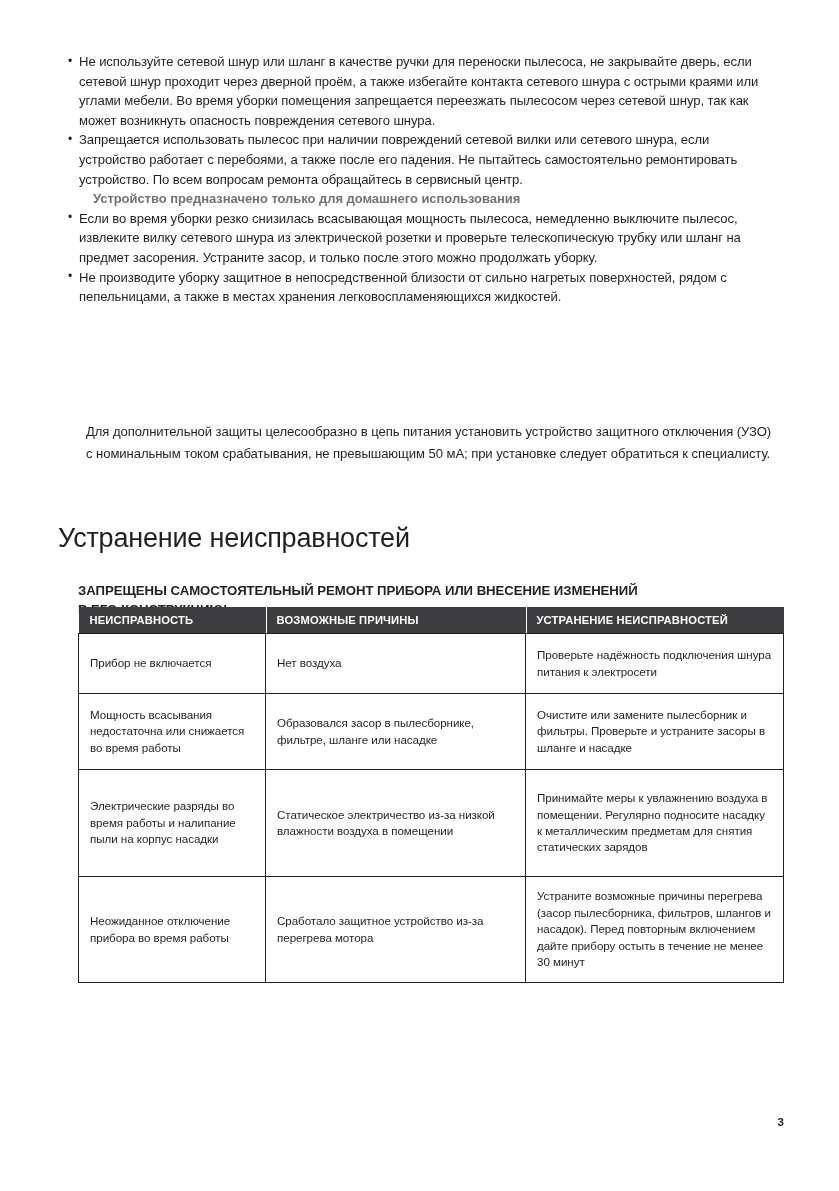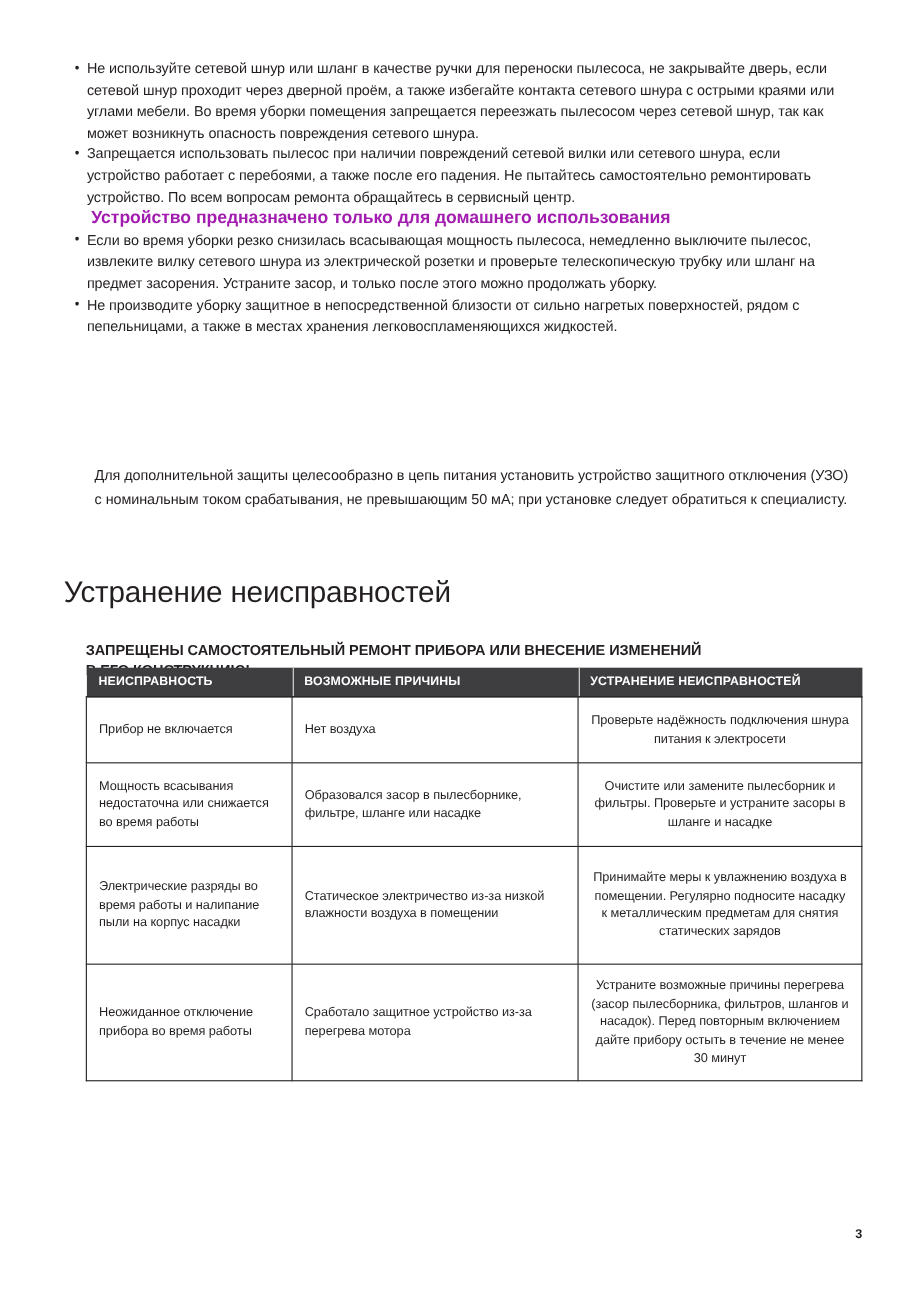--- a/index.html
+++ b/index.html
@@ -49,25 +49,25 @@
     position: absolute;
     left: 0;
     top: -0.5px;
     font-size: 12px;
     line-height: 19.6px;
     color: #231f20;
   }
   .notice-inline {
     display: block;
     font-weight: bold;
-    font-size: 16px;
+    font-size: 13px;
     line-height: 19.6px;
     letter-spacing: -0.05px;
-    margin-left: 4px;
-    color: #a21caf;
+    margin-left: 14px;
+    color: #737373;
   }
   .notice-line-wrap {
     position: relative;
     padding-left: 11px;
     margin-bottom: 0px;
   }
 
   
   .section-heading {
     position: absolute;
@@ -139,21 +139,21 @@
     border: 1px solid #231f20;
     font-size: 11.6px;
     line-height: 16.4px;
     letter-spacing: -0.05px;
     color: #231f20;
     padding: 9px 11px 9px 11px;
     vertical-align: middle;
   }
   .trouble-table tbody tr td.col-fault   { vertical-align: middle; margin-top: 20px; }
   .trouble-table tbody tr td.col-cause   { vertical-align: middle; }
-  .trouble-table tbody tr td.col-remedy  { vertical-align: middle; text-align: center; }
+  .trouble-table tbody tr td.col-remedy  { vertical-align: middle; }
 
   .row-h1 td { height: 41px; }
   .row-h2 td { height: 57px; }
   .row-h3 td { height: 88px; }
   .row-h4 td { height: 87px; }
 
   
   .page-number {
     position: absolute;
     right: 55px;

